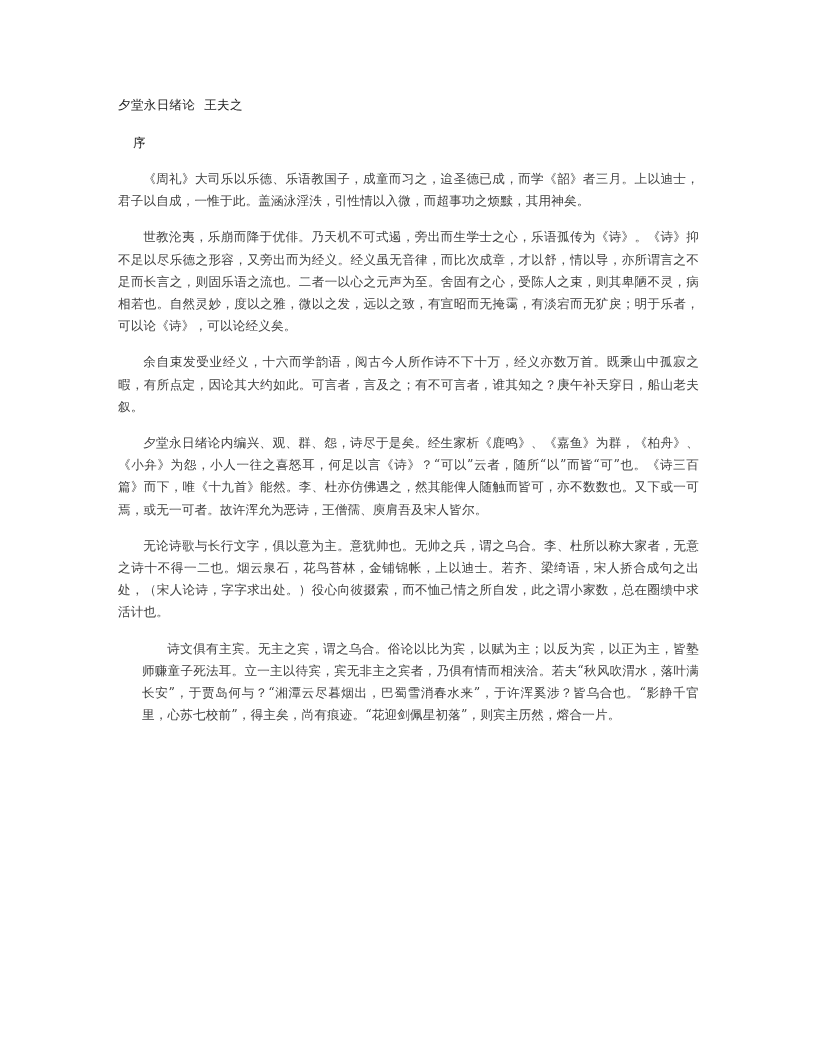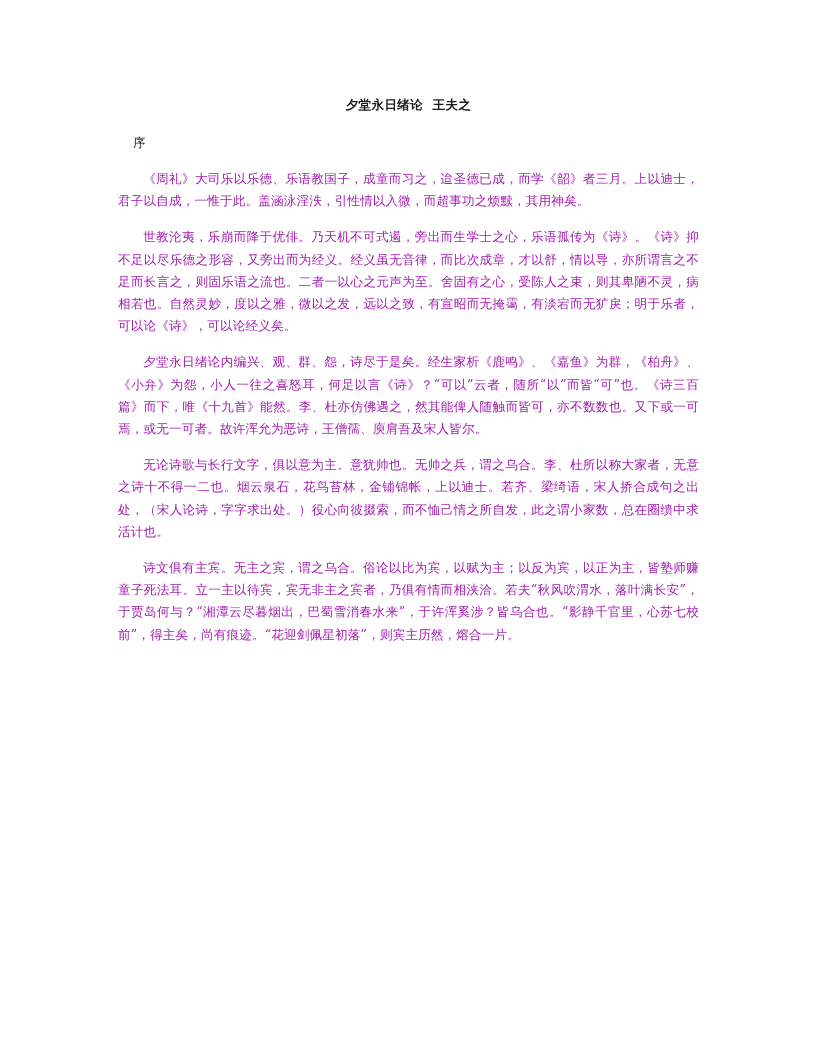--- a/index.html
+++ b/index.html
@@ -26,59 +26,60 @@
     position: absolute;
     left: 118px;
     top: 94px;
     width: 581px;
   }
   .doc-title {
     font-size: 12.5px;
     line-height: 22px;
     letter-spacing: 0.4px;
     margin: 0 0 16px 0;
-    font-weight: bold;
+    font-weight: normal;
     color: #1a1a1a;
     white-space: pre;
-    text-align: center;
   }
   .section-heading {
     font-size: 12.5px;
     line-height: 22px;
     margin: 0 0 14px 0;
     padding-left: 15px;
     font-weight: normal;
     letter-spacing: 0.4px;
     color: #1a1a1a;
   }
   .para {
     font-size: 12.6px;
     line-height: 22.2px;
     margin: 0 0 14px 0;
     text-align: justify;
     text-justify: inter-ideograph;
     text-indent: 2em;
     letter-spacing: 0.15px;
-    color: #a21caf;
+    color: #404040;
     word-break: break-all;
   }
   .para:last-child {
     margin-bottom: 0;
+    margin-left: 24px;
   }
 </style>
 </head>
 <body>
 
 <div class="page">
   <div class="content">
 
     <div class="doc-title">夕堂永日绪论  王夫之</div>
 
     <div class="section-heading">序</div>
 
     <p class="para">《周礼》大司乐以乐德、乐语教国子，成童而习之，迨圣德已成，而学《韶》者三月。上以迪士，君子以自成，一惟于此。盖涵泳淫泆，引性情以入微，而超事功之烦黩，其用神矣。</p>
     <p class="para">世教沦夷，乐崩而降于优俳。乃天机不可式遏，旁出而生学士之心，乐语孤传为《诗》。《诗》抑不足以尽乐德之形容，又旁出而为经义。经义虽无音律，而比次成章，才以舒，情以导，亦所谓言之不足而长言之，则固乐语之流也。二者一以心之元声为至。舍固有之心，受陈人之束，则其卑陋不灵，病相若也。自然灵妙，度以之雅，微以之发，远以之致，有宣昭而无掩霭，有淡宕而无犷戾；明于乐者，可以论《诗》，可以论经义矣。</p>
+    <p class="para">余自束发受业经义，十六而学韵语，阅古今人所作诗不下十万，经义亦数万首。既乘山中孤寂之暇，有所点定，因论其大约如此。可言者，言及之；有不可言者，谁其知之？庚午补天穿日，船山老夫叙。</p>
     <p class="para">夕堂永日绪论内编兴、观、群、怨，诗尽于是矣。经生家析《鹿鸣》、《嘉鱼》为群，《柏舟》、《小弁》为怨，小人一往之喜怒耳，何足以言《诗》？“可以”云者，随所“以”而皆“可”也。《诗三百篇》而下，唯《十九首》能然。李、杜亦仿佛遇之，然其能俾人随触而皆可，亦不数数也。又下或一可焉，或无一可者。故许浑允为恶诗，王僧孺、庾肩吾及宋人皆尔。</p>
     <p class="para">无论诗歌与长行文字，俱以意为主。意犹帅也。无帅之兵，谓之乌合。李、杜所以称大家者，无意之诗十不得一二也。烟云泉石，花鸟苔林，金铺锦帐，上以迪士。若齐、梁绮语，宋人挢合成句之出处，（宋人论诗，字字求出处。）役心向彼掇索，而不恤己情之所自发，此之谓小家数，总在圈缋中求活计也。</p>
     <p class="para">诗文俱有主宾。无主之宾，谓之乌合。俗论以比为宾，以赋为主；以反为宾，以正为主，皆塾师赚童子死法耳。立一主以待宾，宾无非主之宾者，乃俱有情而相浃洽。若夫“秋风吹渭水，落叶满长安”，于贾岛何与？“湘潭云尽暮烟出，巴蜀雪消春水来”，于许浑奚涉？皆乌合也。“影静千官里，心苏七校前”，得主矣，尚有痕迹。“花迎剑佩星初落”，则宾主历然，熔合一片。</p>
 
   </div>
 </div>
 
 </body></html>

